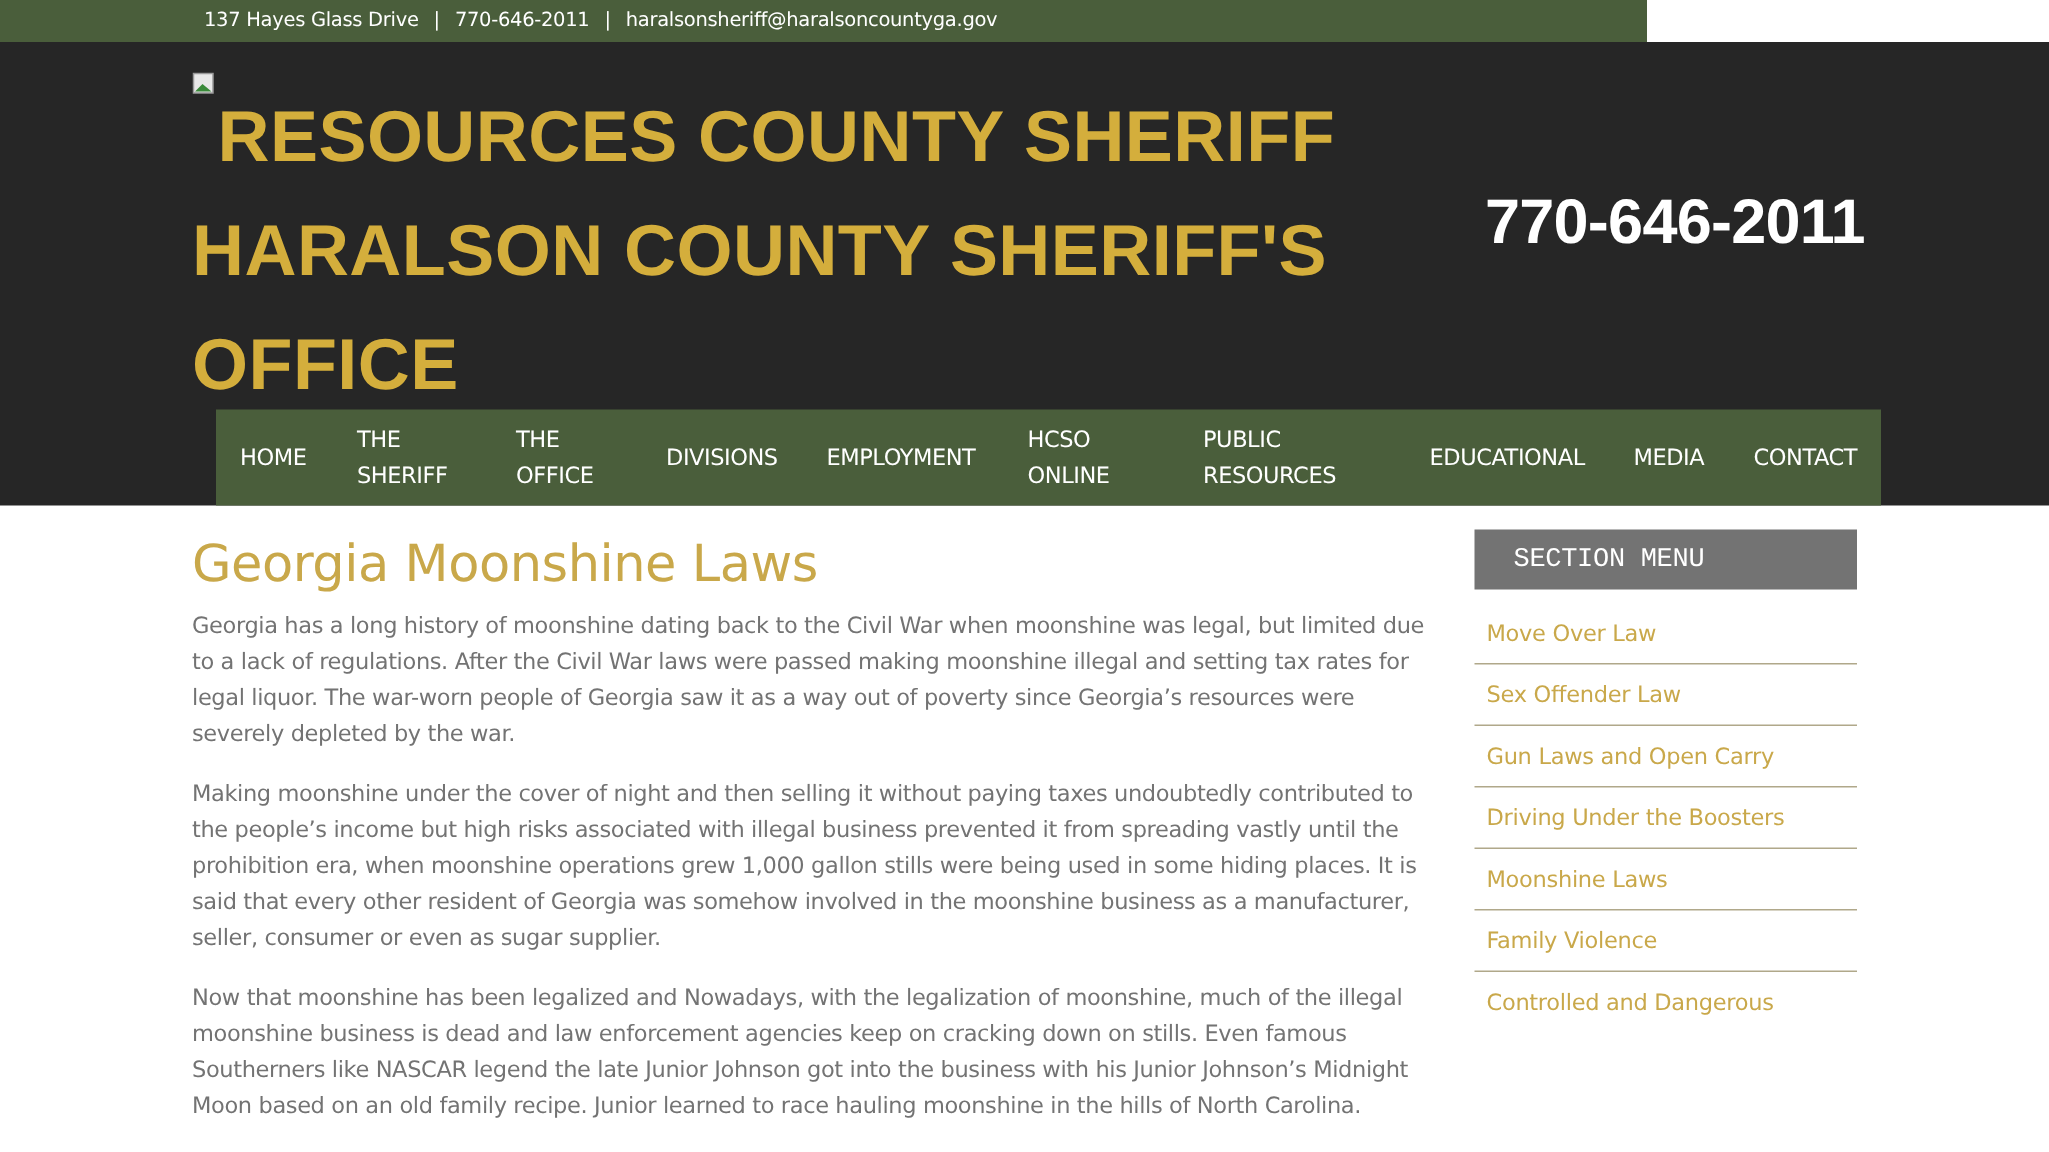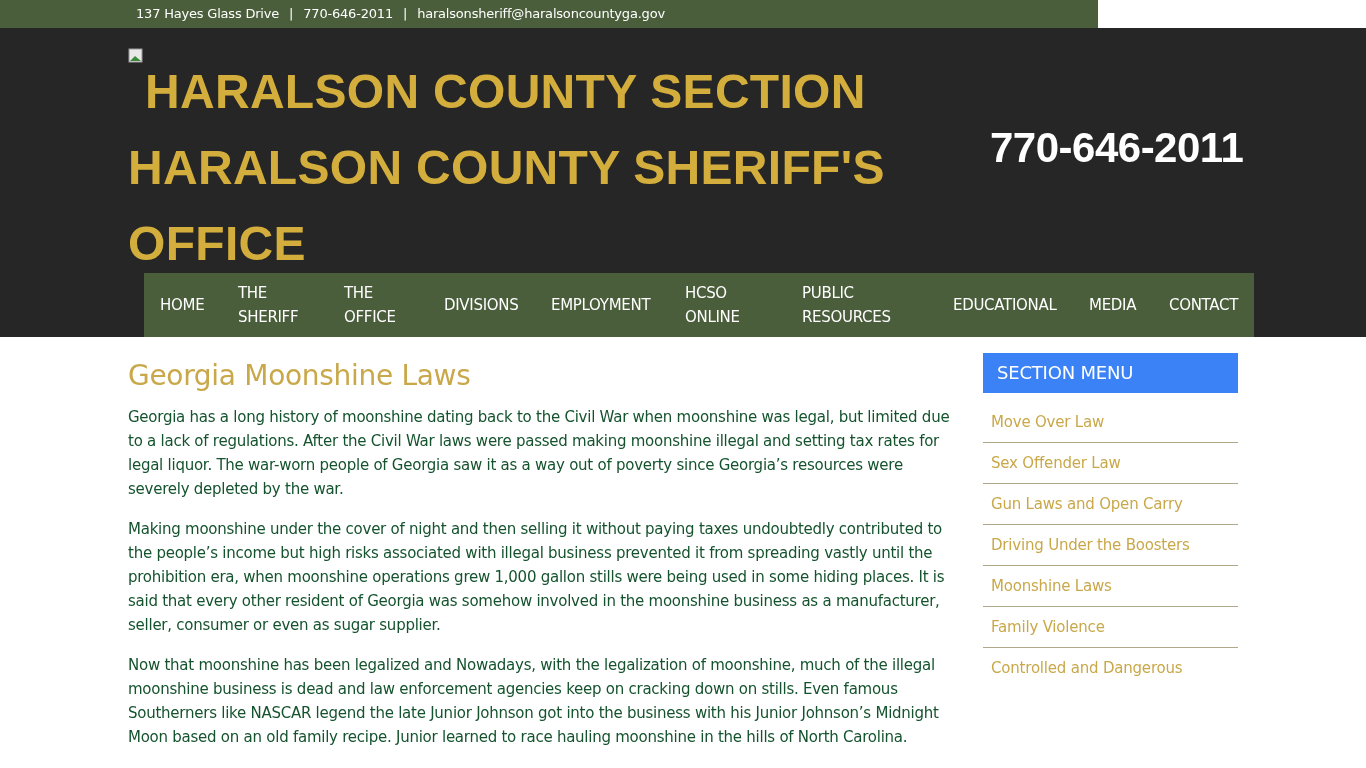--- a/index.html
+++ b/index.html
@@ -18,25 +18,25 @@
     font-family: "Liberation Sans", sans-serif; font-weight: bold; font-size: 48px; line-height: 76px; letter-spacing: 0.3px; }
   .header .logo-text .l1 { padding-left: 17px; display: block; }
   .header .phone { position: absolute; left: 990px; top: 96px; color: #ffffff;
     font-family: "Liberation Sans", sans-serif; font-weight: bold; font-size: 42px; letter-spacing: -0.5px; }
 
   .nav { position: absolute; left: 144px; top: 273px; width: 1110px; height: 64px; background: #4a5e3b; display: flex; align-items: center; }
   .nav .item { color: #ffffff; font-size: 15px; line-height: 24px; padding: 0 16px; white-space: nowrap; letter-spacing: -0.3px; }
   .nav .item.two { white-space: normal; }
 
   .main { position: absolute; left: 128px; top: 352px; width: 824px; }
-  .main h1 { color: #c9a84a; font-weight: normal; font-size: 28px; line-height: 48px; letter-spacing: -0.3px; margin-bottom: 5px; }
-  .main p { color: #14532d; font-size: 15px; line-height: 24px; margin-bottom: 16px; letter-spacing: -0.25px; }
+  .main h1 { color: #c9a84a; font-weight: normal; font-size: 34px; line-height: 48px; letter-spacing: -0.3px; margin-bottom: 5px; }
+  .main p { color: #737373; font-size: 15px; line-height: 24px; margin-bottom: 16px; letter-spacing: -0.25px; }
 
   .sidebar { position: absolute; left: 983px; top: 353px; width: 255px; }
-  .sidebar .head { background: #3b82f6; color: #ffffff; font-size: 18px; height: 40px; line-height: 40px; padding-left: 14px; letter-spacing: -0.2px; }
+  .sidebar .head { background: #737373; color: #ffffff; font-size: 18px; height: 40px; line-height: 40px; padding-left: 26px; letter-spacing: -0.2px; font-family: Liberation Mono, monospace; }
   .sidebar ul { list-style: none; margin-top: 9px; }
   .sidebar li { height: 41px; line-height: 40px; border-bottom: 1px solid #b0a88a; padding-left: 8px; color: #c9a84a; font-size: 15px; letter-spacing: -0.2px; }
   .sidebar li:last-child { border-bottom: none; }
 </style>
 </head>
 <body>
 
 <div class="topbar">
   <div class="contact">
     <span>137 Hayes Glass Drive</span><span class="sep">|</span><span>770-646-2011</span><span class="sep">|</span><span>haralsonsheriff@haralsoncountyga.gov</span>
@@ -47,21 +47,21 @@
     <span class="sicon"></span>
   </div>
 </div>
 
 <div class="header">
   <svg class="broken-img" viewBox="0 0 16 16">
     <rect x="1" y="1" width="13" height="13" fill="#e8e8e8" stroke="#999" stroke-width="1"></rect>
     <path d="M2 13 L7 8 L13 13 Z" fill="#3a8a3a"></path>
   </svg>
   <div class="logo-text">
-    <span class="l1">HARALSON COUNTY SECTION</span>
+    <span class="l1">RESOURCES COUNTY SHERIFF</span>
     <span style="display:block">HARALSON COUNTY SHERIFF'S</span>
     <span style="display:block">OFFICE</span>
   </div>
   <div class="phone">770-646-2011</div>
 </div>
 
 <div class="nav">
   <div class="item" style="width:78px">HOME</div>
   <div class="item two" style="width:106px">THE SHERIFF</div>
   <div class="item two" style="width:100px">THE OFFICE</div>

